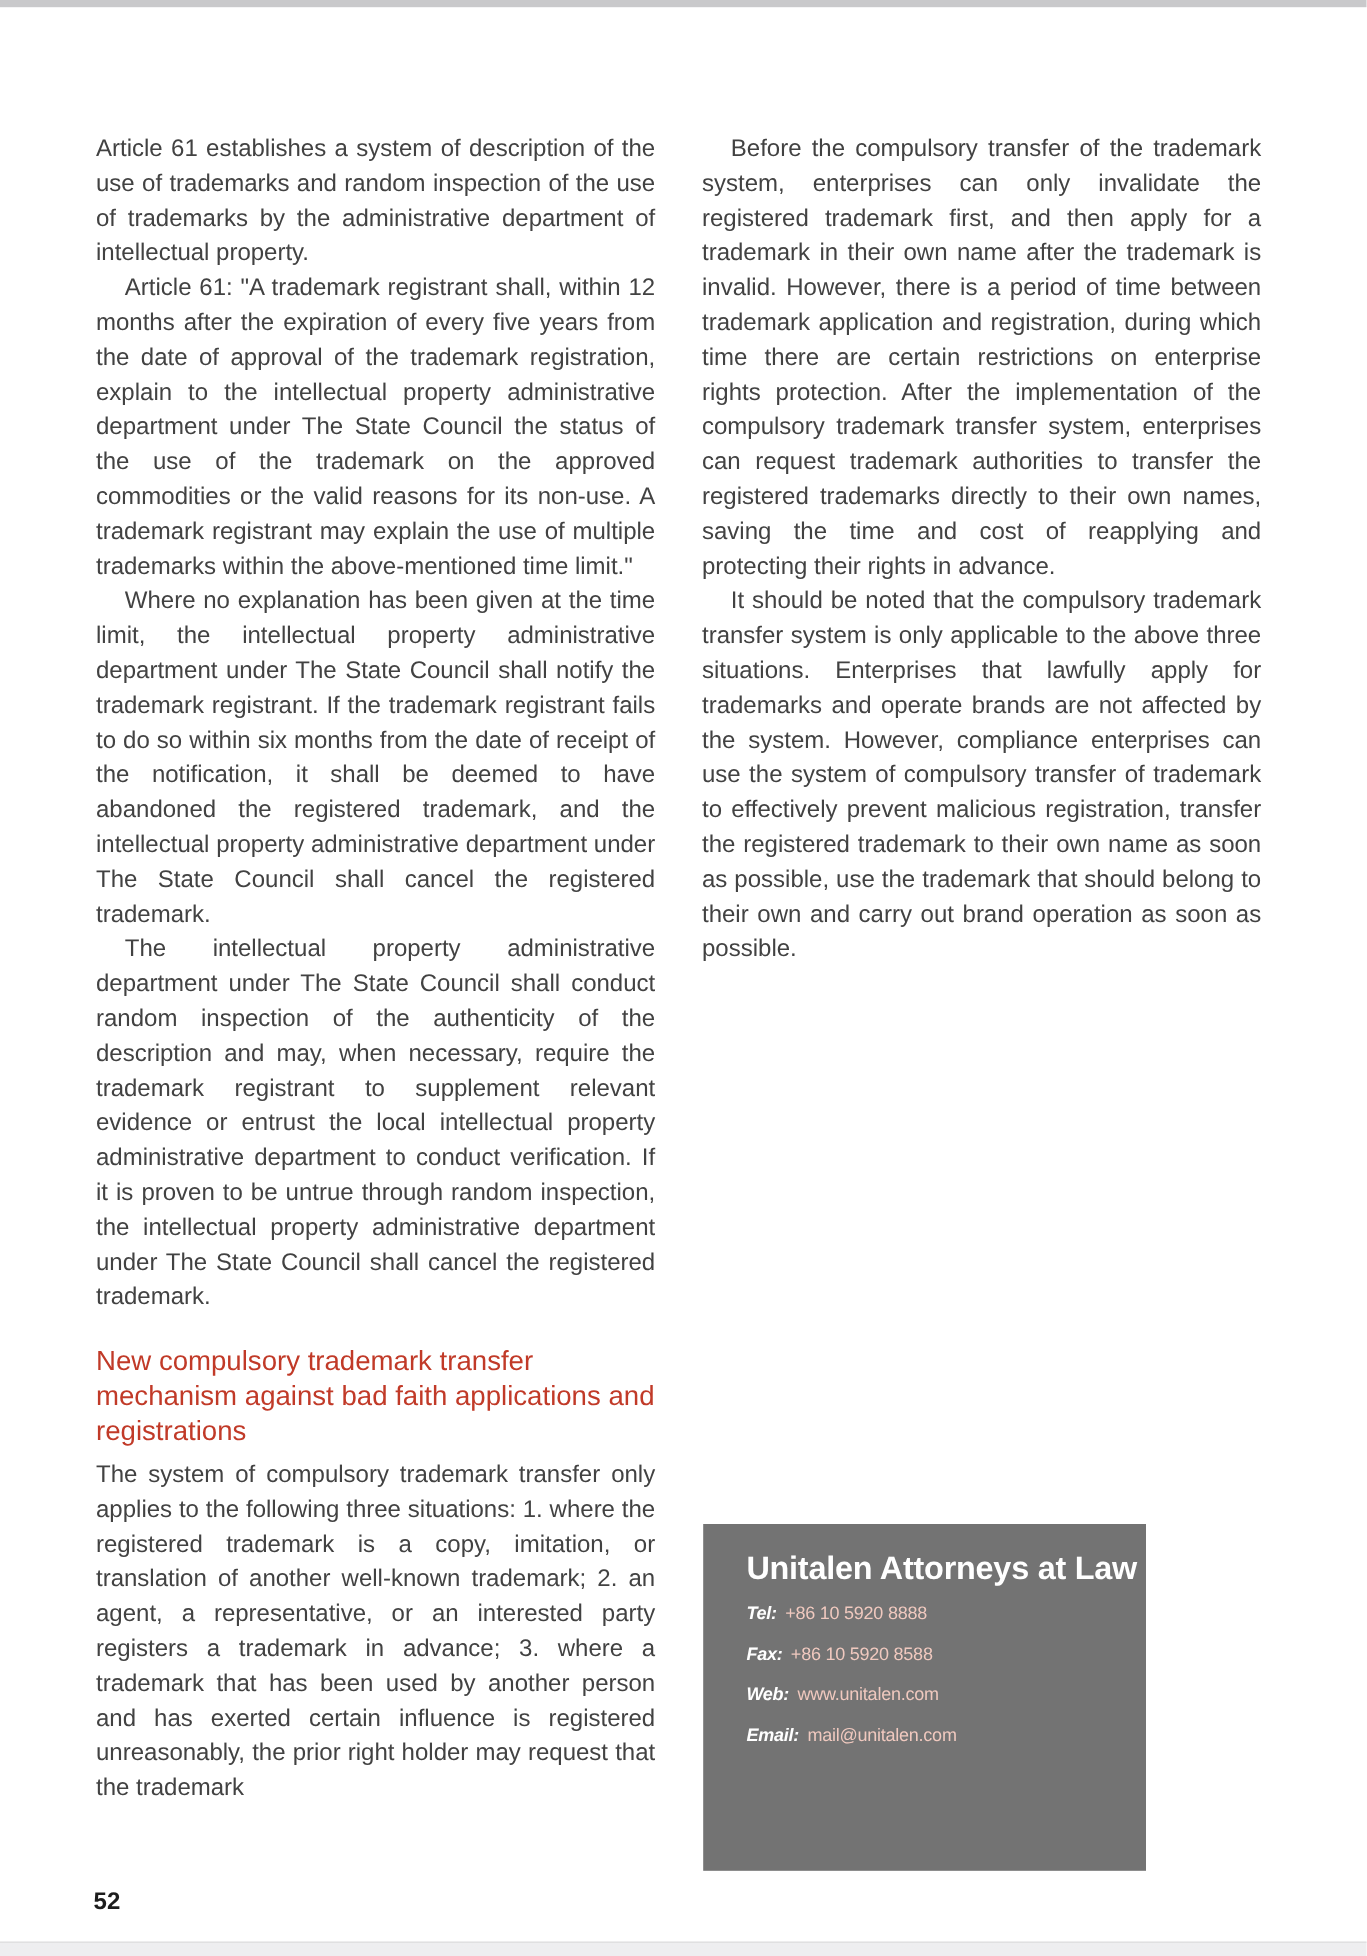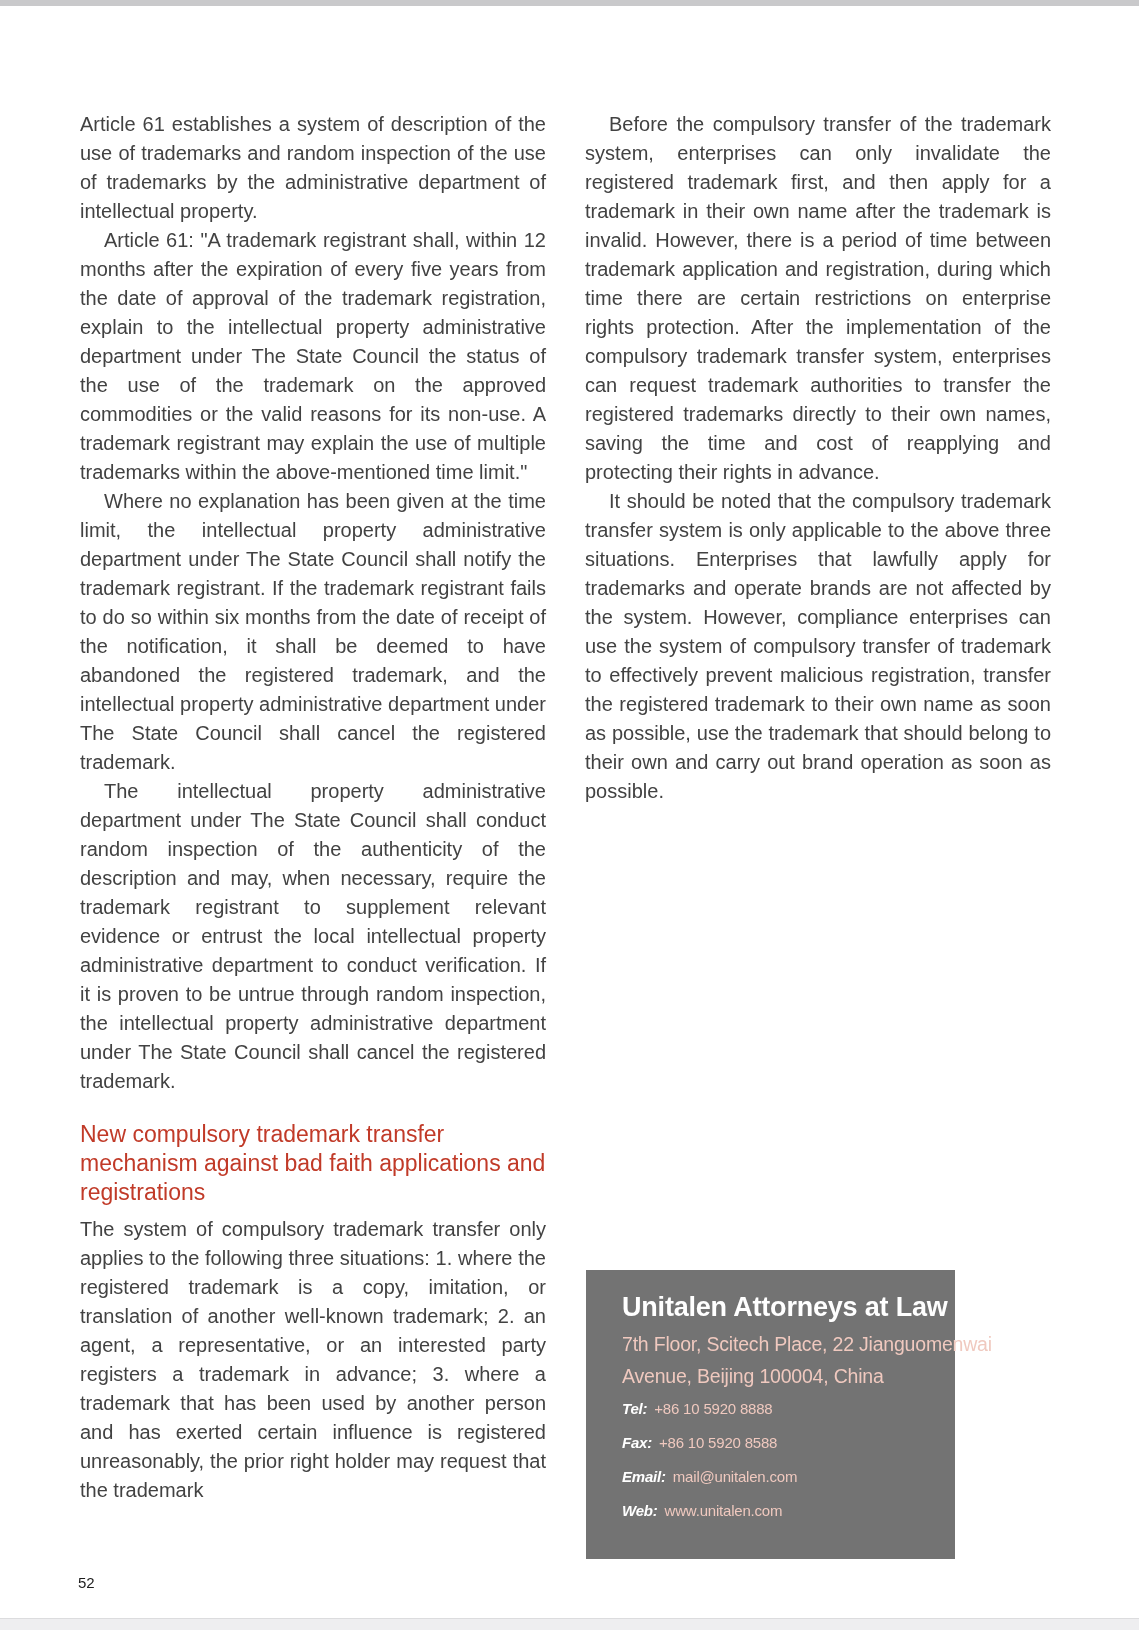--- a/index.html
+++ b/index.html
@@ -51,21 +51,21 @@
   .contact-row {
     font-size:15px; line-height:34px; letter-spacing:-0.2px;
     white-space:nowrap; color:#f0c9bf;
   }
   .contact-label {
     font-weight:bold; font-style:italic; color:#ffffff;
     padding-right:7px;
   }
   .footer-pageno {
     position:absolute; left:78px; top:1574px;
-    font-size:15px; font-weight:normal; color:#1d1d1d;
+    font-size:20px; font-weight:bold; color:#1d1d1d;
   }
   .footer-title {
     position:absolute; left:0; top:1574px; width:100%;
     text-align:center; font-size:24px; letter-spacing:0.5px;
     color:#1d1d1d;
   }
 </style>
 </head>
 <body>
 
@@ -96,33 +96,27 @@
 
       <p class="indent">Before the compulsory transfer of the trademark system, enterprises can only invalidate the registered trademark first, and then apply for a trademark in their own name after the trademark is invalid. However, there is a period of time between trademark application and registration, during which time there are certain restrictions on enterprise rights protection. After the implementation of the compulsory trademark transfer system, enterprises can request trademark authorities to transfer the registered trademarks directly to their own names, saving the time and cost of reapplying and protecting their rights in advance.</p>
 
       <p class="indent">It should be noted that the compulsory trademark transfer system is only applicable to the above three situations. Enterprises that lawfully apply for trademarks and operate brands are not affected by the system. However, compliance enterprises can use the system of compulsory transfer of trademark to effectively prevent malicious registration, transfer the registered trademark to their own name as soon as possible, use the trademark that should belong to their own and carry out brand operation as soon as possible.</p>
     </div>
 
   <div class="contact-card">
     <div class="firm-name">Unitalen Attorneys at Law</div>
     <div>
 
-        <div class="address-line">7th Floor, Scitech Place, 22 Jianguomenwai</div>
-
-        <div class="address-line">Avenue, Beijing 100004, China</div>
-      </div>
-    <div>
-
         <div class="contact-row"><span class="contact-label">Tel:</span><span class="contact-value">+86 10 5920 8888</span></div>
 
         <div class="contact-row"><span class="contact-label">Fax:</span><span class="contact-value">+86 10 5920 8588</span></div>
 
+        <div class="contact-row"><span class="contact-label">Web:</span><span class="contact-value">www.unitalen.com</span></div>
+
         <div class="contact-row"><span class="contact-label">Email:</span><span class="contact-value">mail@unitalen.com</span></div>
-
-        <div class="contact-row"><span class="contact-label">Web:</span><span class="contact-value">www.unitalen.com</span></div>
       </div>
   </div>
 
   <div class="footer-pageno">52</div>
 
   <div class="edge-bottom"></div>
 
 </div>
 
 </body></html>

